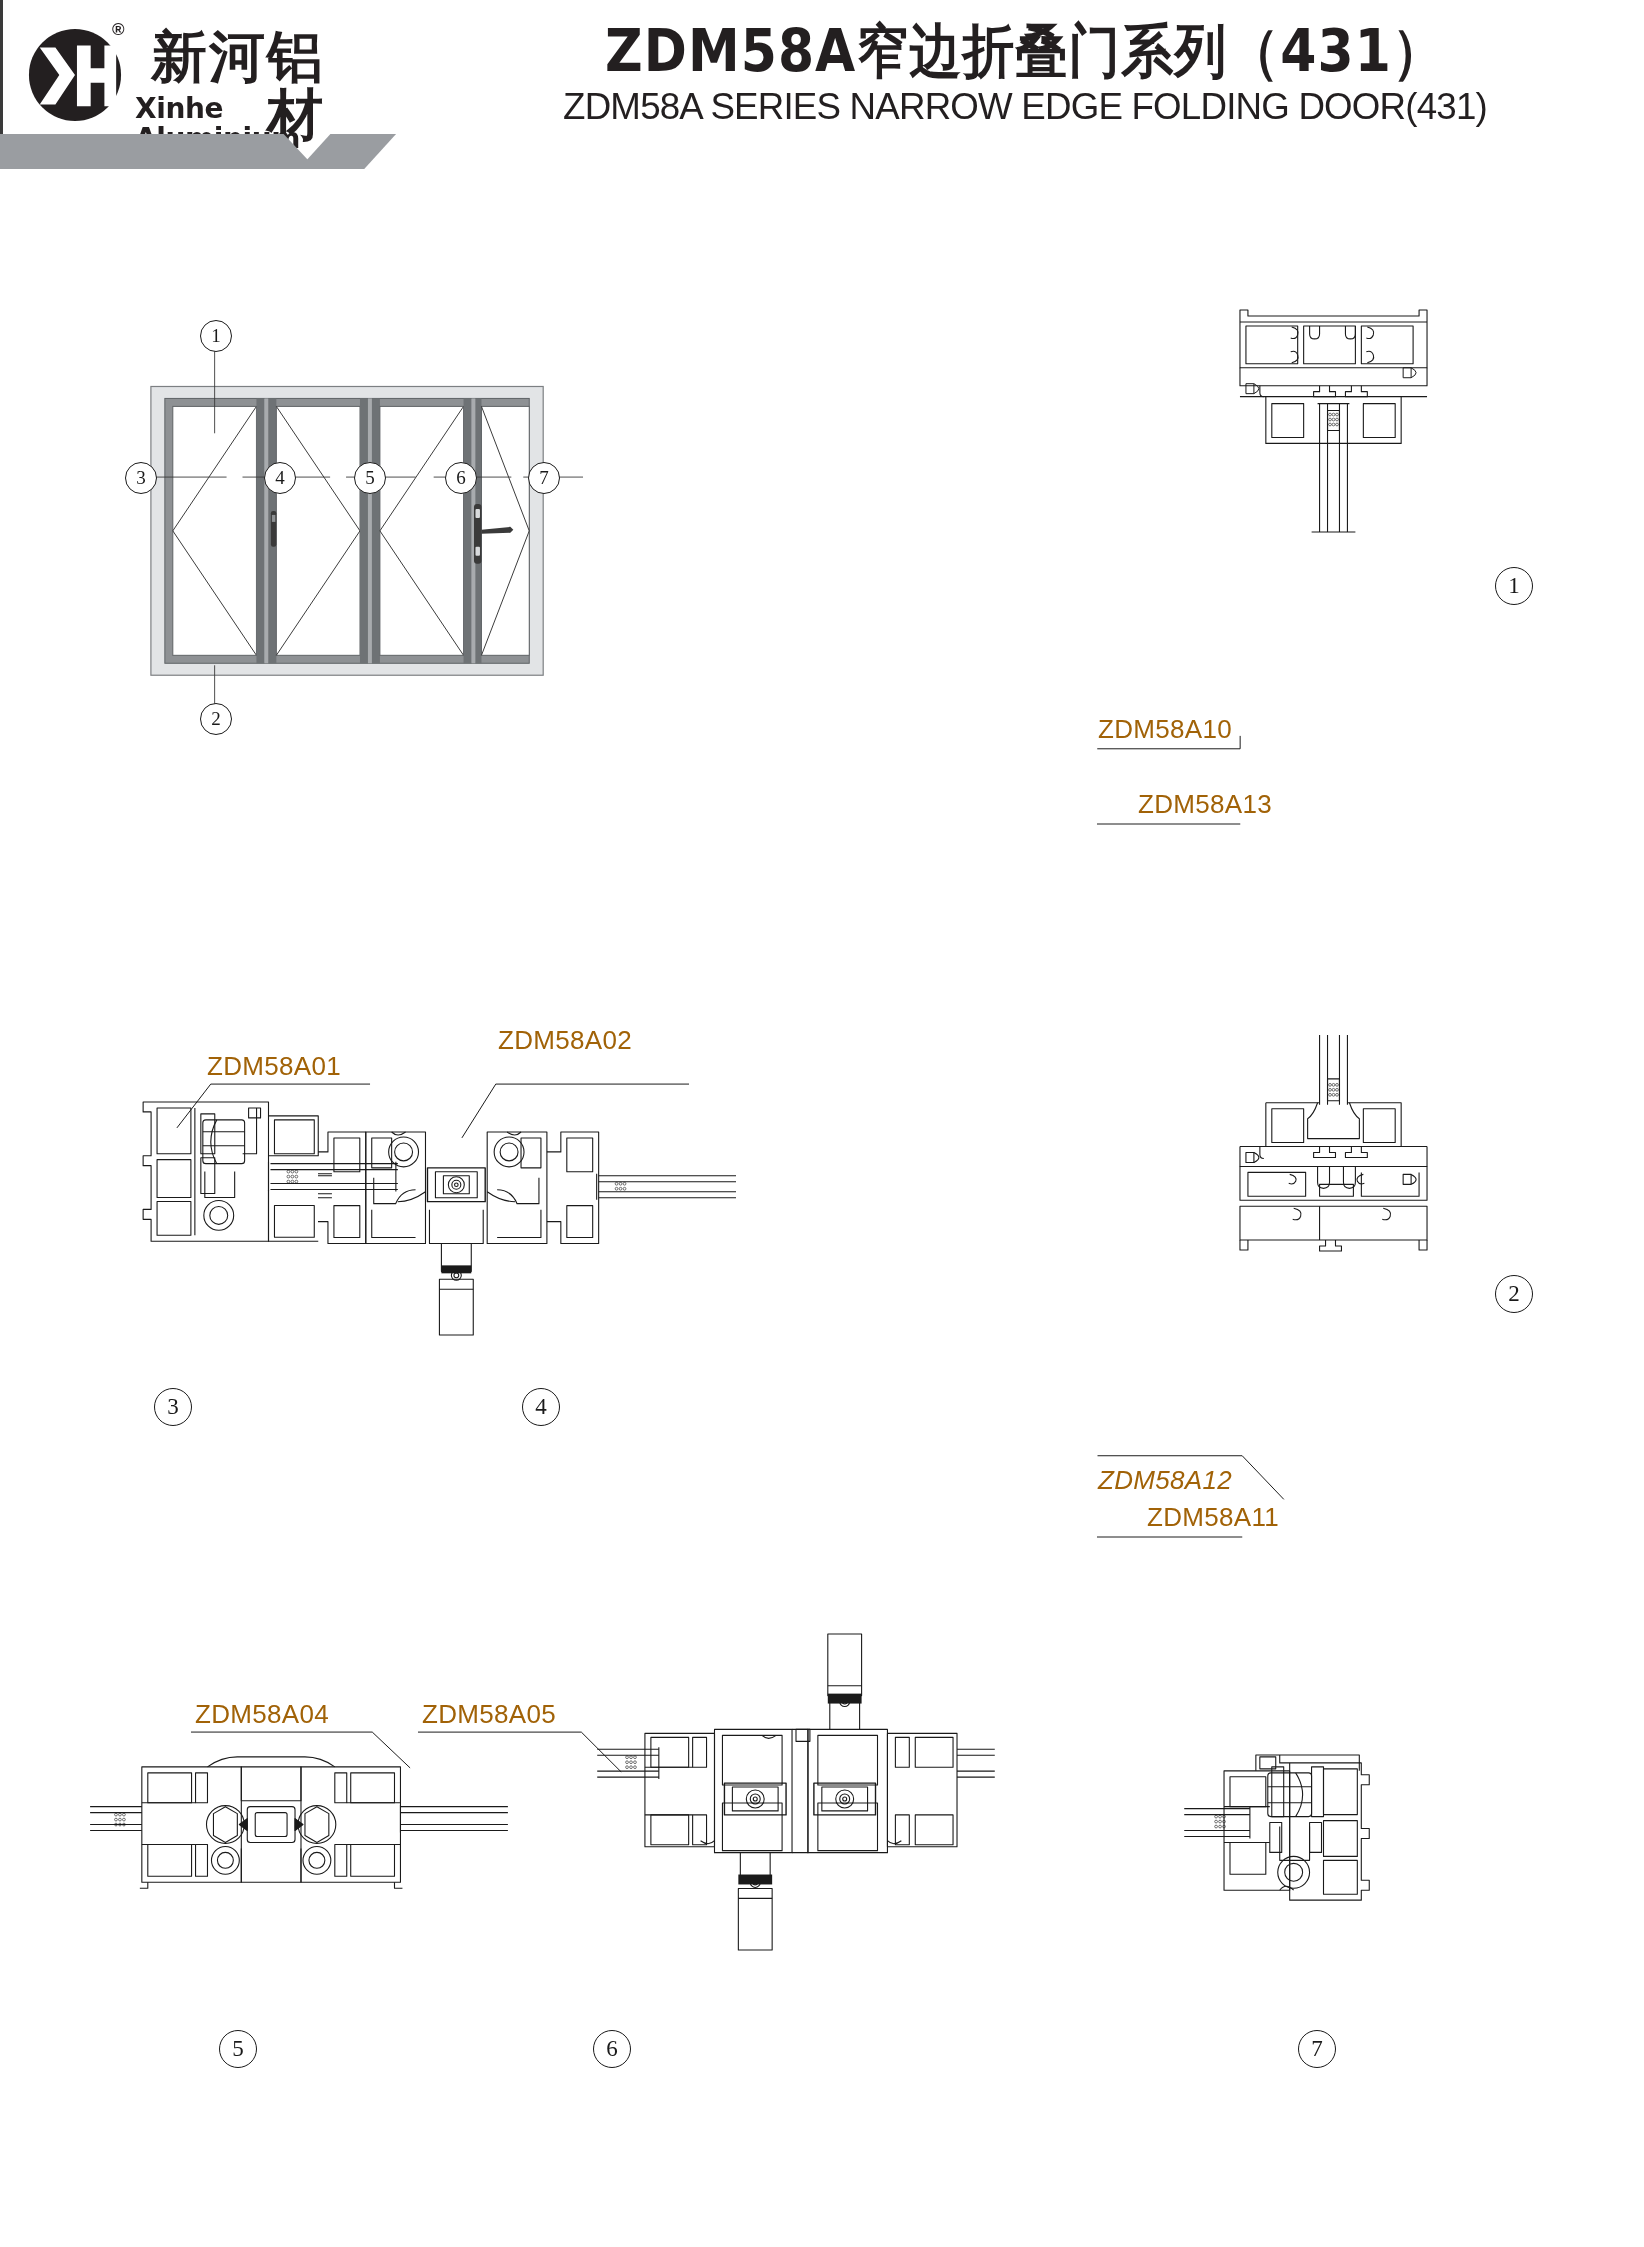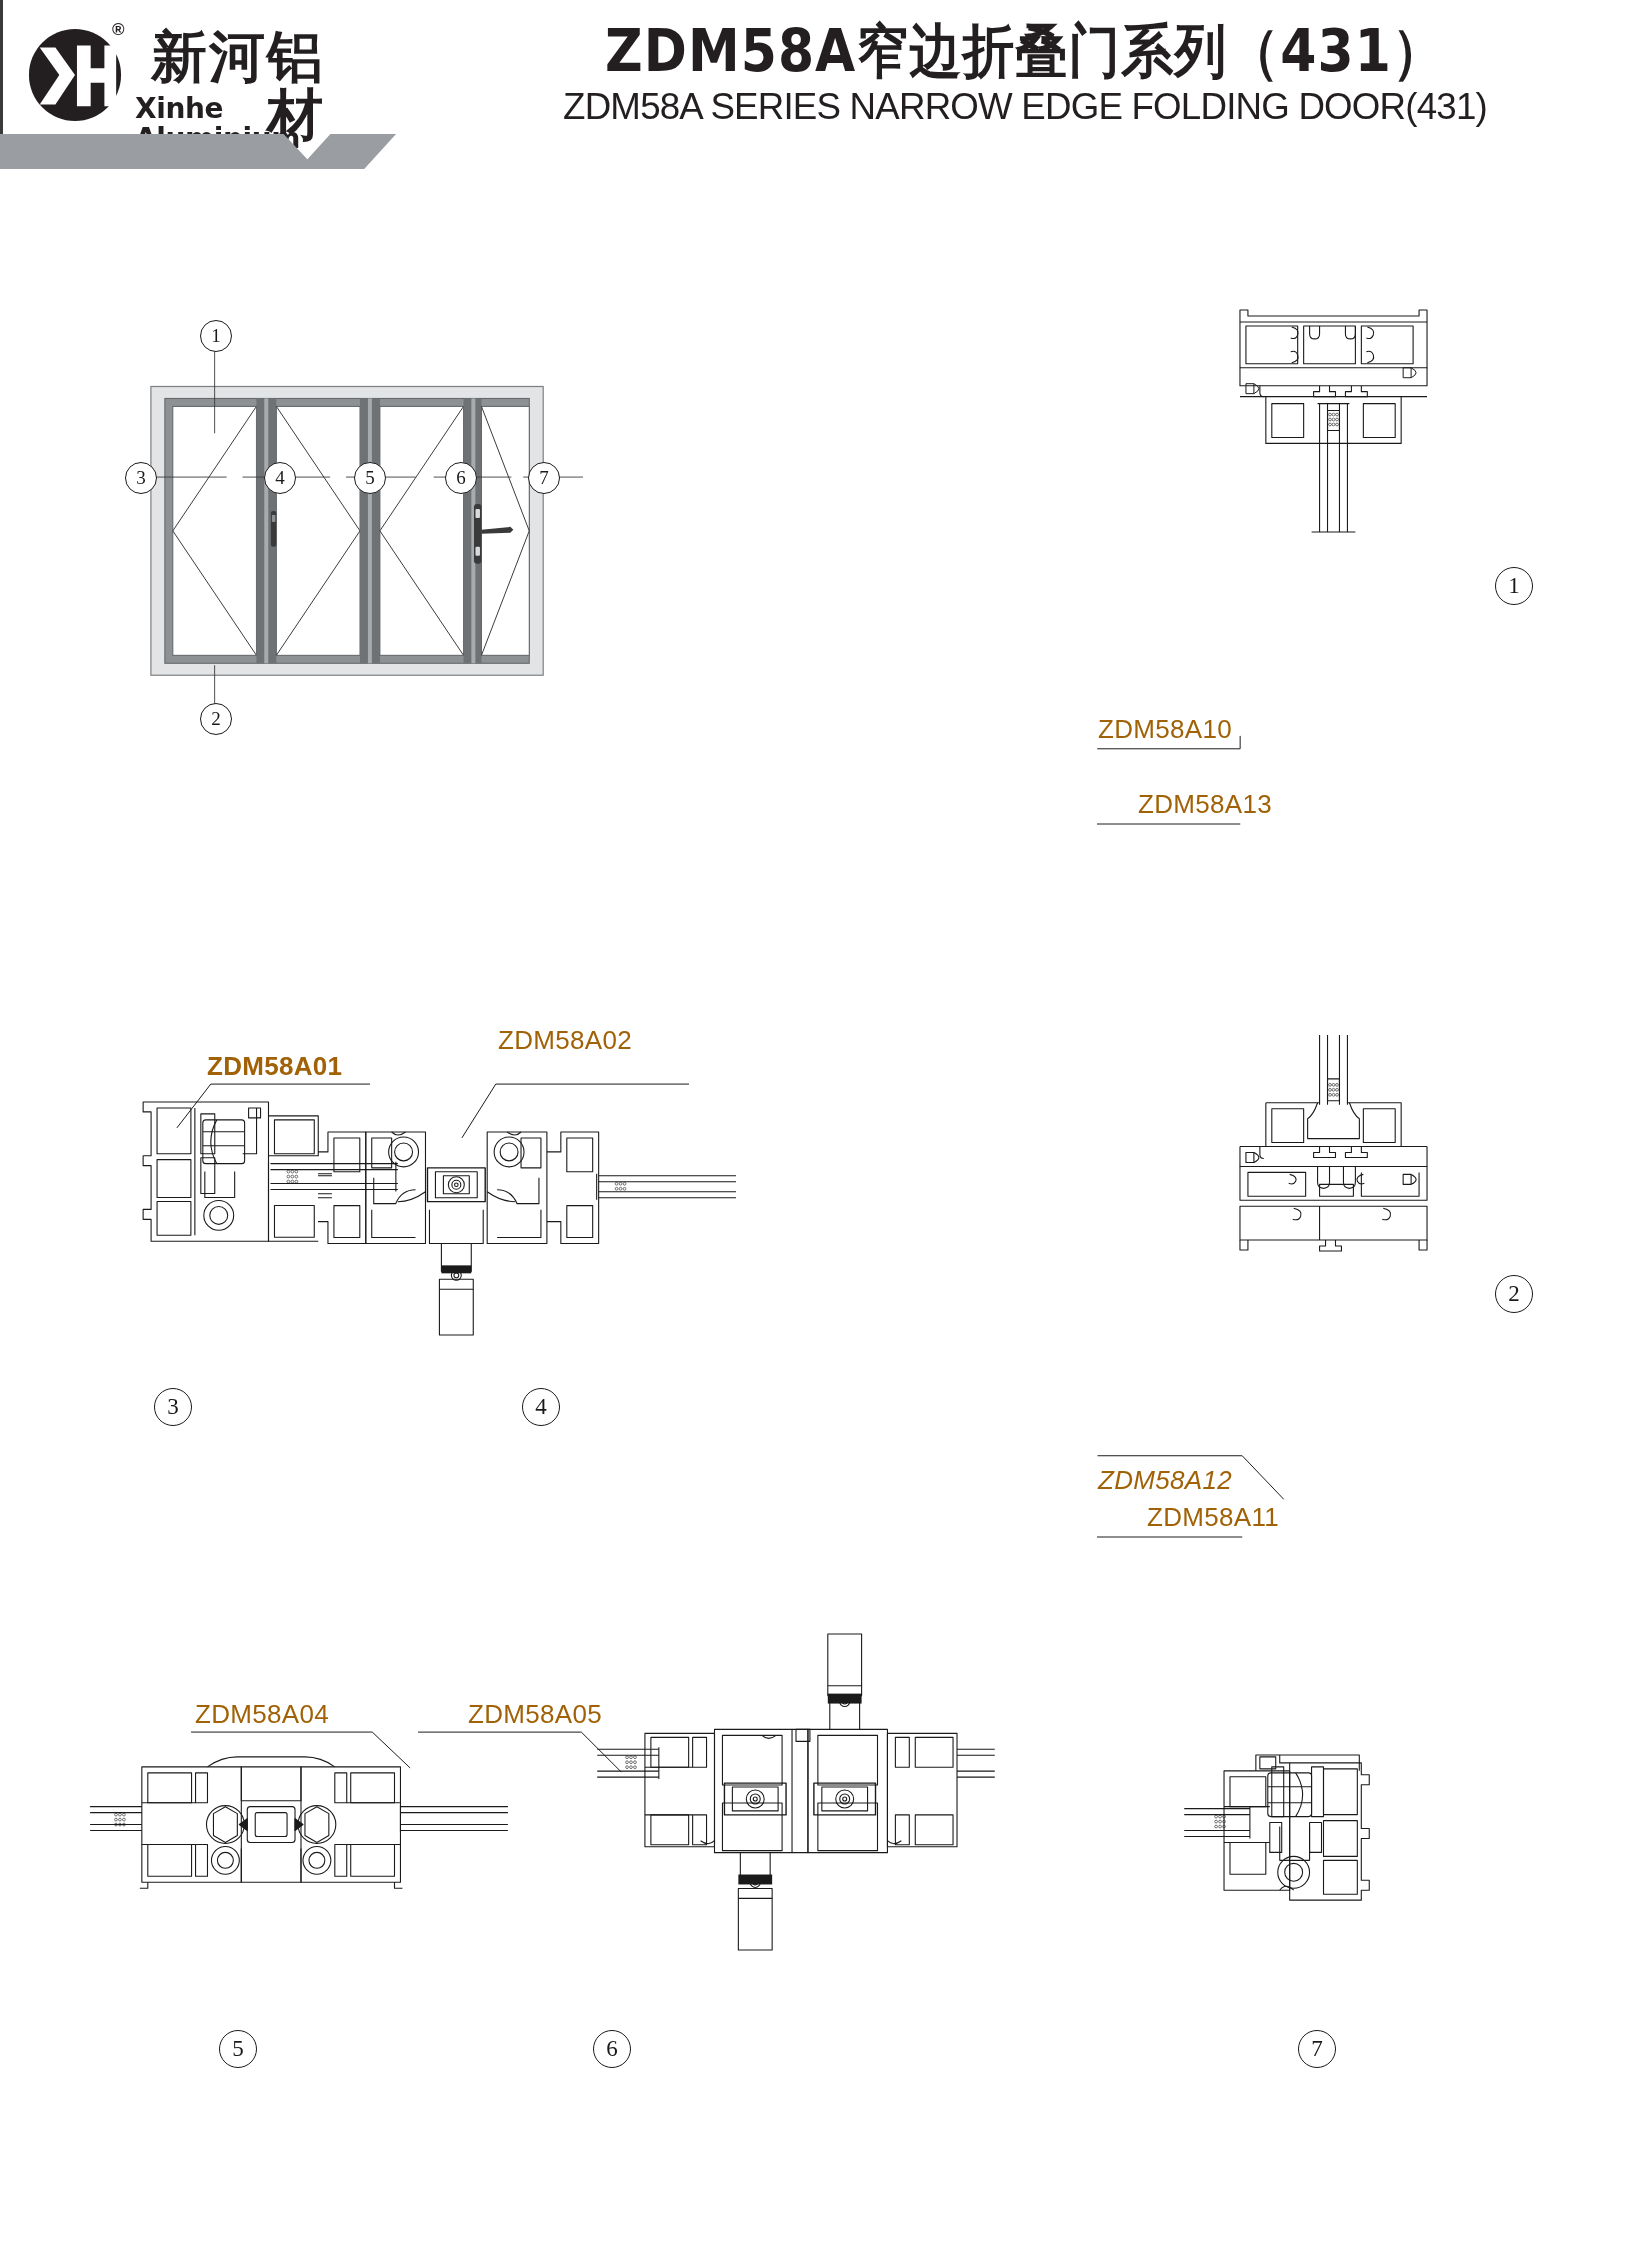--- a/index.html
+++ b/index.html
@@ -235,21 +235,21 @@
         <circle cx="154" cy="78" r="1.4"></circle>
         <circle cx="158" cy="78" r="1.4"></circle>
       <circle cx="150" cy="83" r="1.4"></circle>
         <circle cx="154" cy="83" r="1.4"></circle>
         <circle cx="158" cy="83" r="1.4"></circle>
       <circle cx="150" cy="88" r="1.4"></circle>
         <circle cx="154" cy="88" r="1.4"></circle>
         <circle cx="158" cy="88" r="1.4"></circle>
     </g>
   </svg>
-  <div class="label" style="left:207px;top:882px;font-weight:bold;">ZDM58A01</div>
+  <div class="label" style="left:207px;top:882px;">ZDM58A01</div>
   <svg style="position:absolute;left:159px;top:889px;" width="219" height="90" viewBox="0 0 220 90">
     <path d="M52 26 L212 26" stroke="#1a1a1a" stroke-width="1" fill="none"></path>
     <path d="M52 26 L18 70" stroke="#1a1a1a" stroke-width="1" fill="none"></path>
   </svg>
   <div class="bubble" style="left:154px;top:1219px;">3</div>
 
   <svg style="position:absolute;left:318px;top:925px;" width="418" height="289" viewBox="0 0 420 290">
     <g fill="none" stroke="#1a1a1a" stroke-width="1.1" stroke-linejoin="round">
 
       <path d="M0 58 L10 58 L10 38 L48 38 L48 150 L10 150 L10 128 L0 128"></path>
@@ -496,21 +496,21 @@
         <circle cx="34" cy="126" r="1.4"></circle>
         <circle cx="38" cy="126" r="1.4"></circle>
       <circle cx="30" cy="131" r="1.4"></circle>
         <circle cx="34" cy="131" r="1.4"></circle>
         <circle cx="38" cy="131" r="1.4"></circle>
       <circle cx="30" cy="136" r="1.4"></circle>
         <circle cx="34" cy="136" r="1.4"></circle>
         <circle cx="38" cy="136" r="1.4"></circle>
     </g>
   </svg>
-  <div class="label" style="left:422px;top:1530px;margin-left:46px;">ZDM58A05</div>
+  <div class="label" style="left:422px;top:1530px;">ZDM58A05</div>
   <svg style="position:absolute;left:416px;top:1537px;" width="249" height="100" viewBox="0 0 250 100">
     <path d="M2 26 L166 26 L206 66" stroke="#1a1a1a" stroke-width="1" fill="none"></path>
   </svg>
   <div class="bubble" style="left:593px;top:1861px;">6</div>
 
   <svg style="position:absolute;left:1184px;top:1572px;" width="279" height="189" viewBox="0 0 280 190">
     <g fill="none" stroke="#1a1a1a" stroke-width="1.1" stroke-linejoin="round">
 
       <path d="M0 68 L66 68 M0 74 L66 74 M0 96 L66 96 M0 90 L66 90"></path>
       <path d="M66 66 L66 98"></path>

